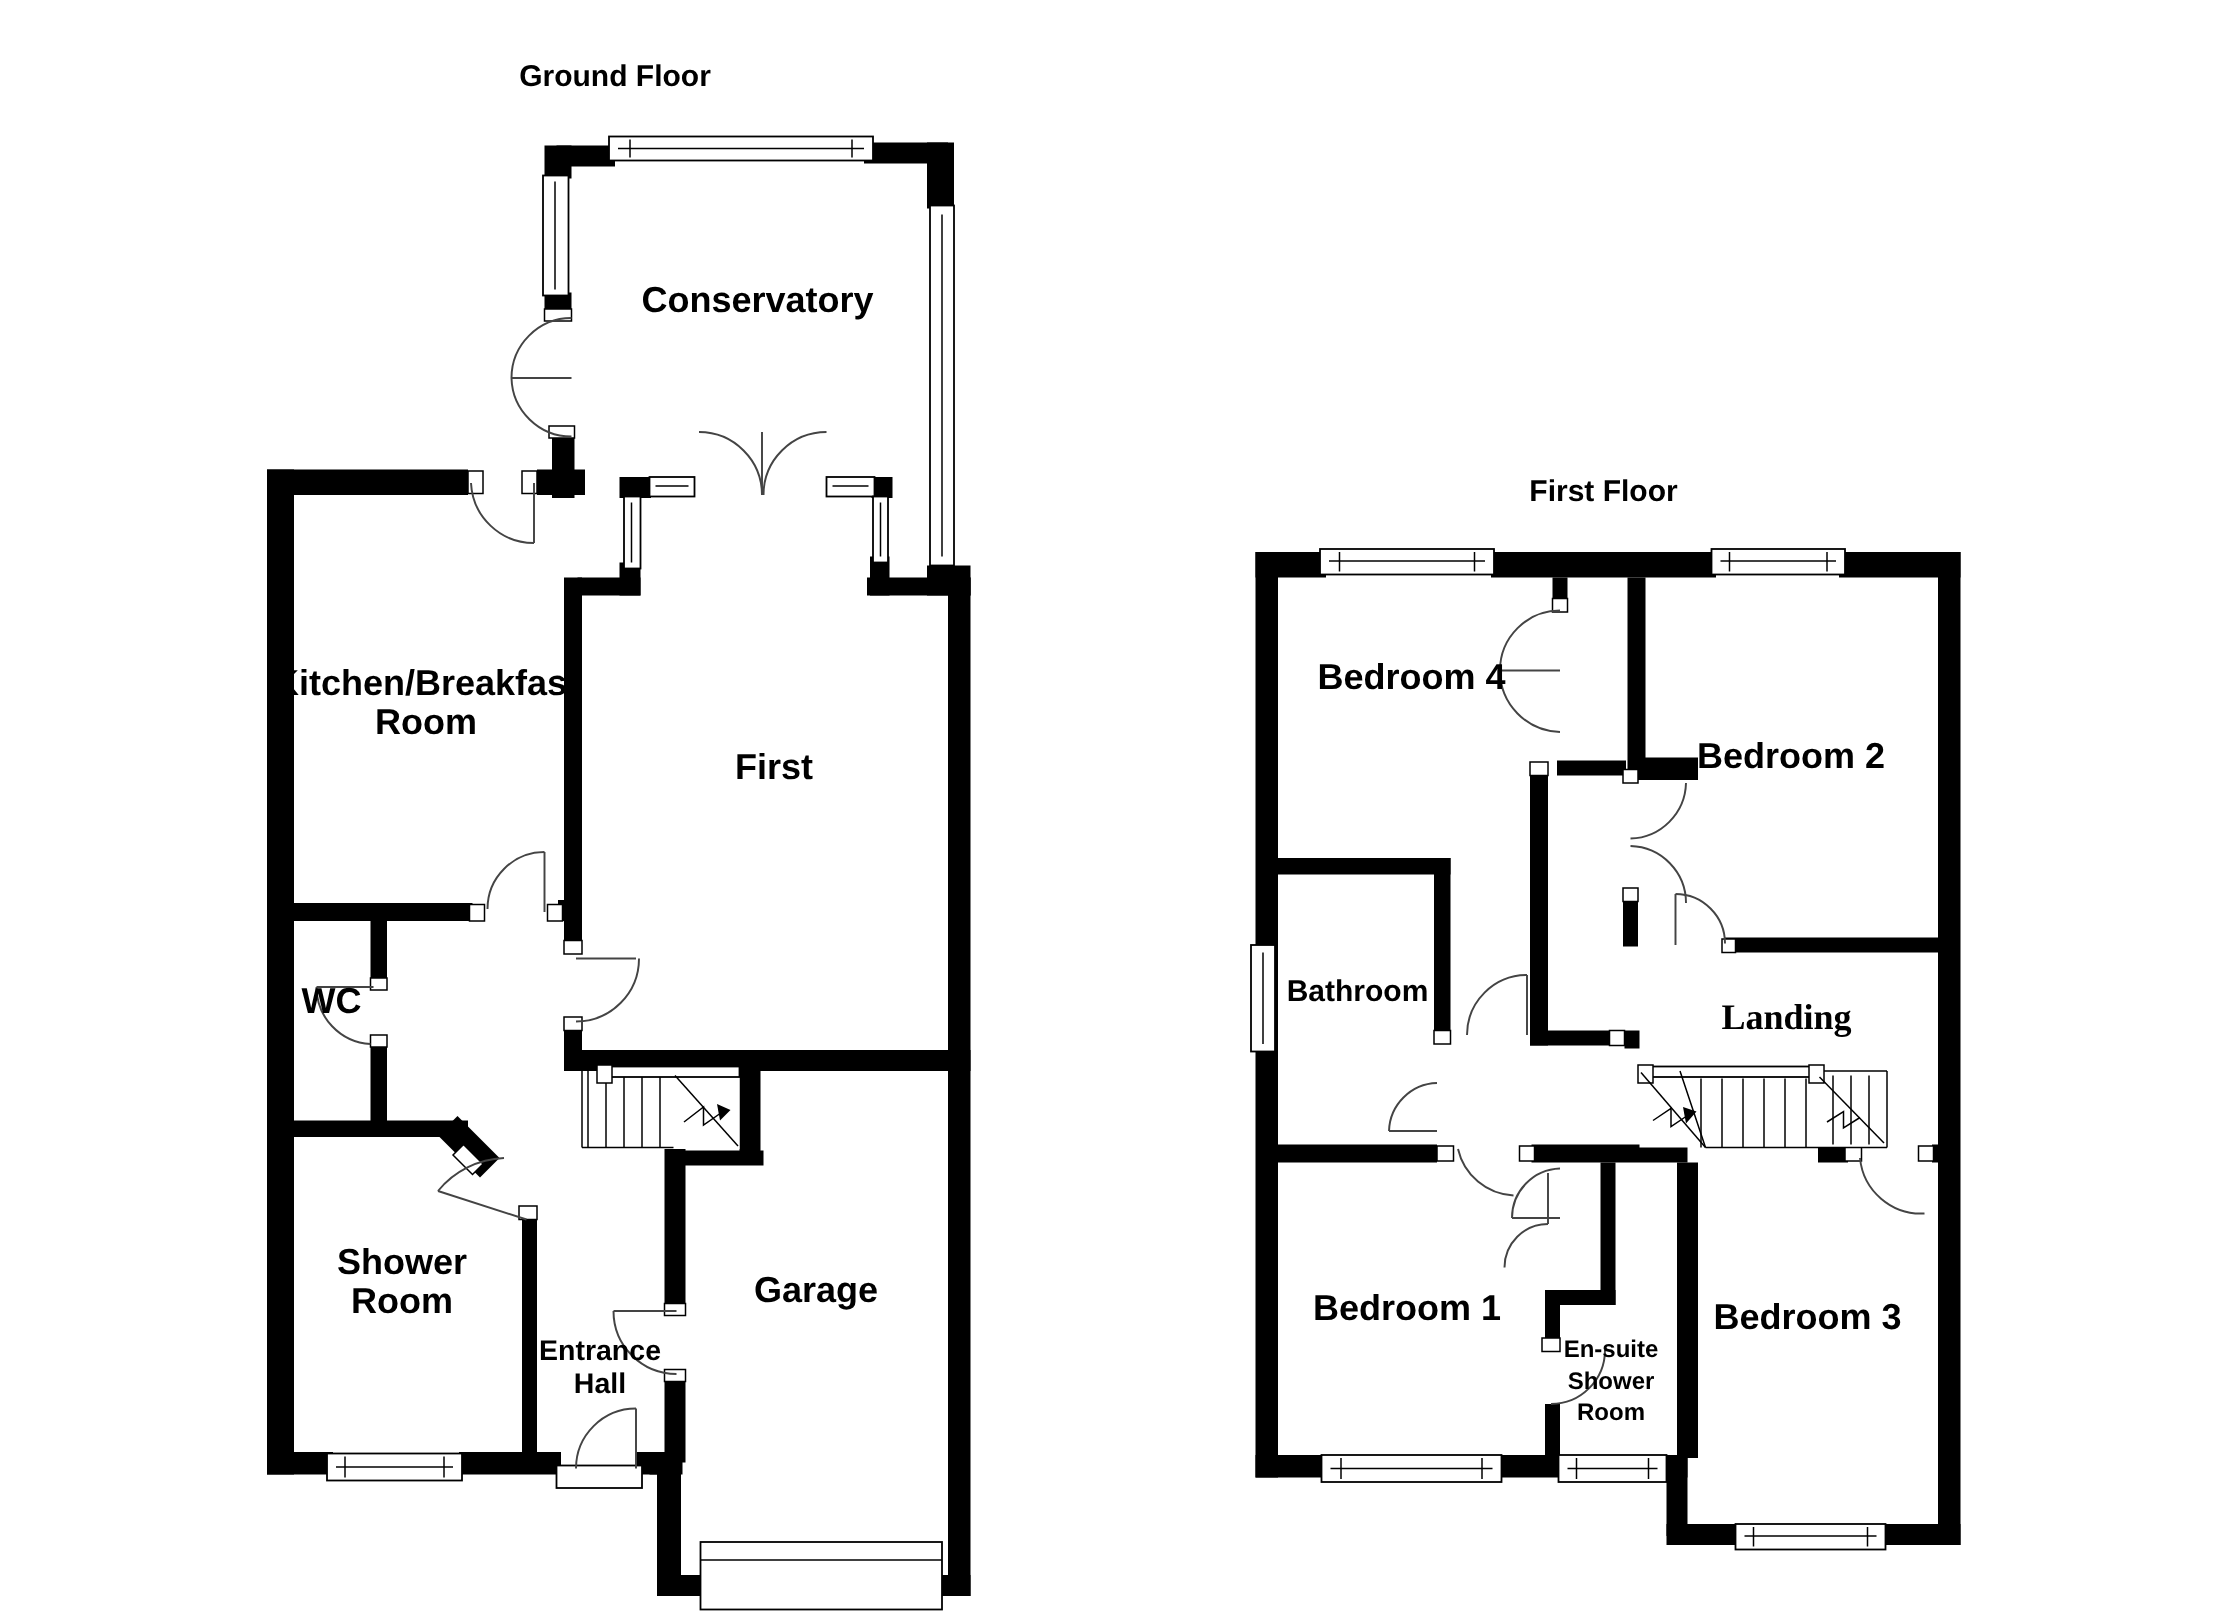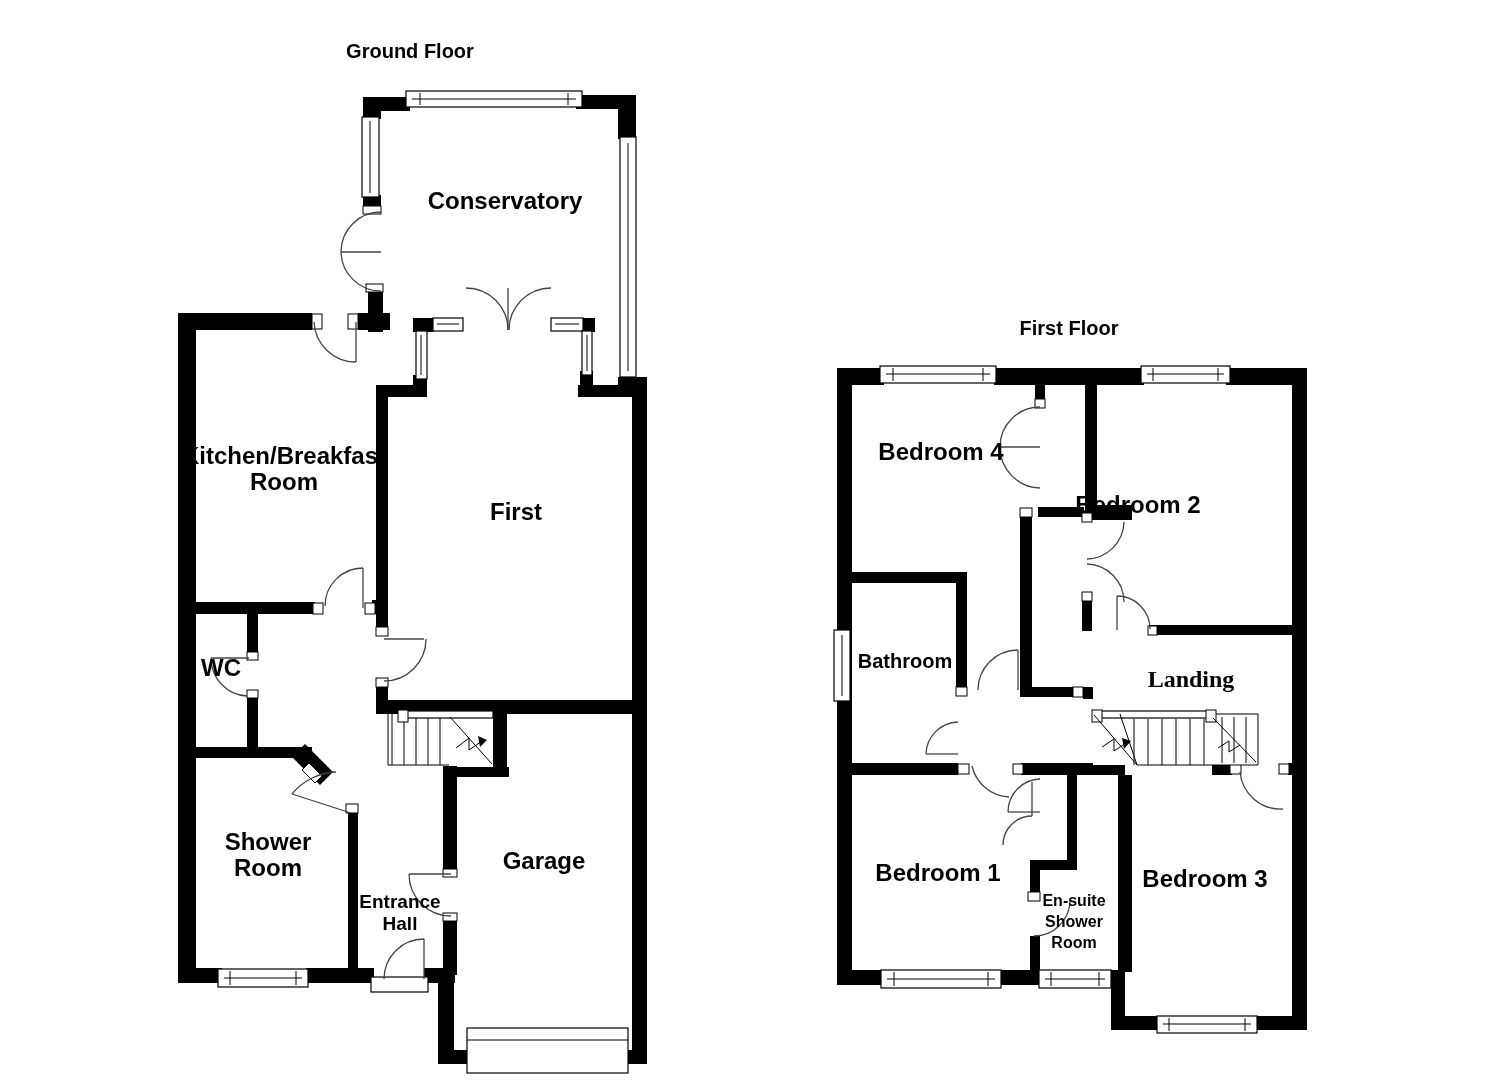--- a/index.html
+++ b/index.html
@@ -342,21 +342,21 @@
   <span>Room</span>
 </div>
 <div class="lbl mid" style="left:400px;top:913px;">
   <span>Entrance</span>
   <span>Hall</span>
 </div>
 <div class="lbl room" style="left:544px;top:861px;text-align:center;">Garage</div>
 
 <div class="lbl title" style="left:1069px;top:329px;">First Floor</div>
 <div class="lbl room" style="left:941px;top:452px;">Bedroom 4</div>
-<div class="lbl room" style="left:1138px;top:505px;">Bedroom 2</div>
+<div class="lbl room" style="left:1194px;top:505px;">Bedroom 2</div>
 <div class="lbl small" style="left:905px;top:662px;">Bathroom</div>
 <div class="lbl room" style="left:1191px;top:680px;font-family:Liberation Serif, serif;">Landing</div>
 <div class="lbl room" style="left:938px;top:873px;">Bedroom 1</div>
 <div class="lbl room" style="left:1205px;top:879px;">Bedroom 3</div>
 <div class="lbl tiny" style="left:1074px;top:922px;">
   <span>En-suite</span>
   <span>Shower</span>
   <span>Room</span>
 </div>
 

